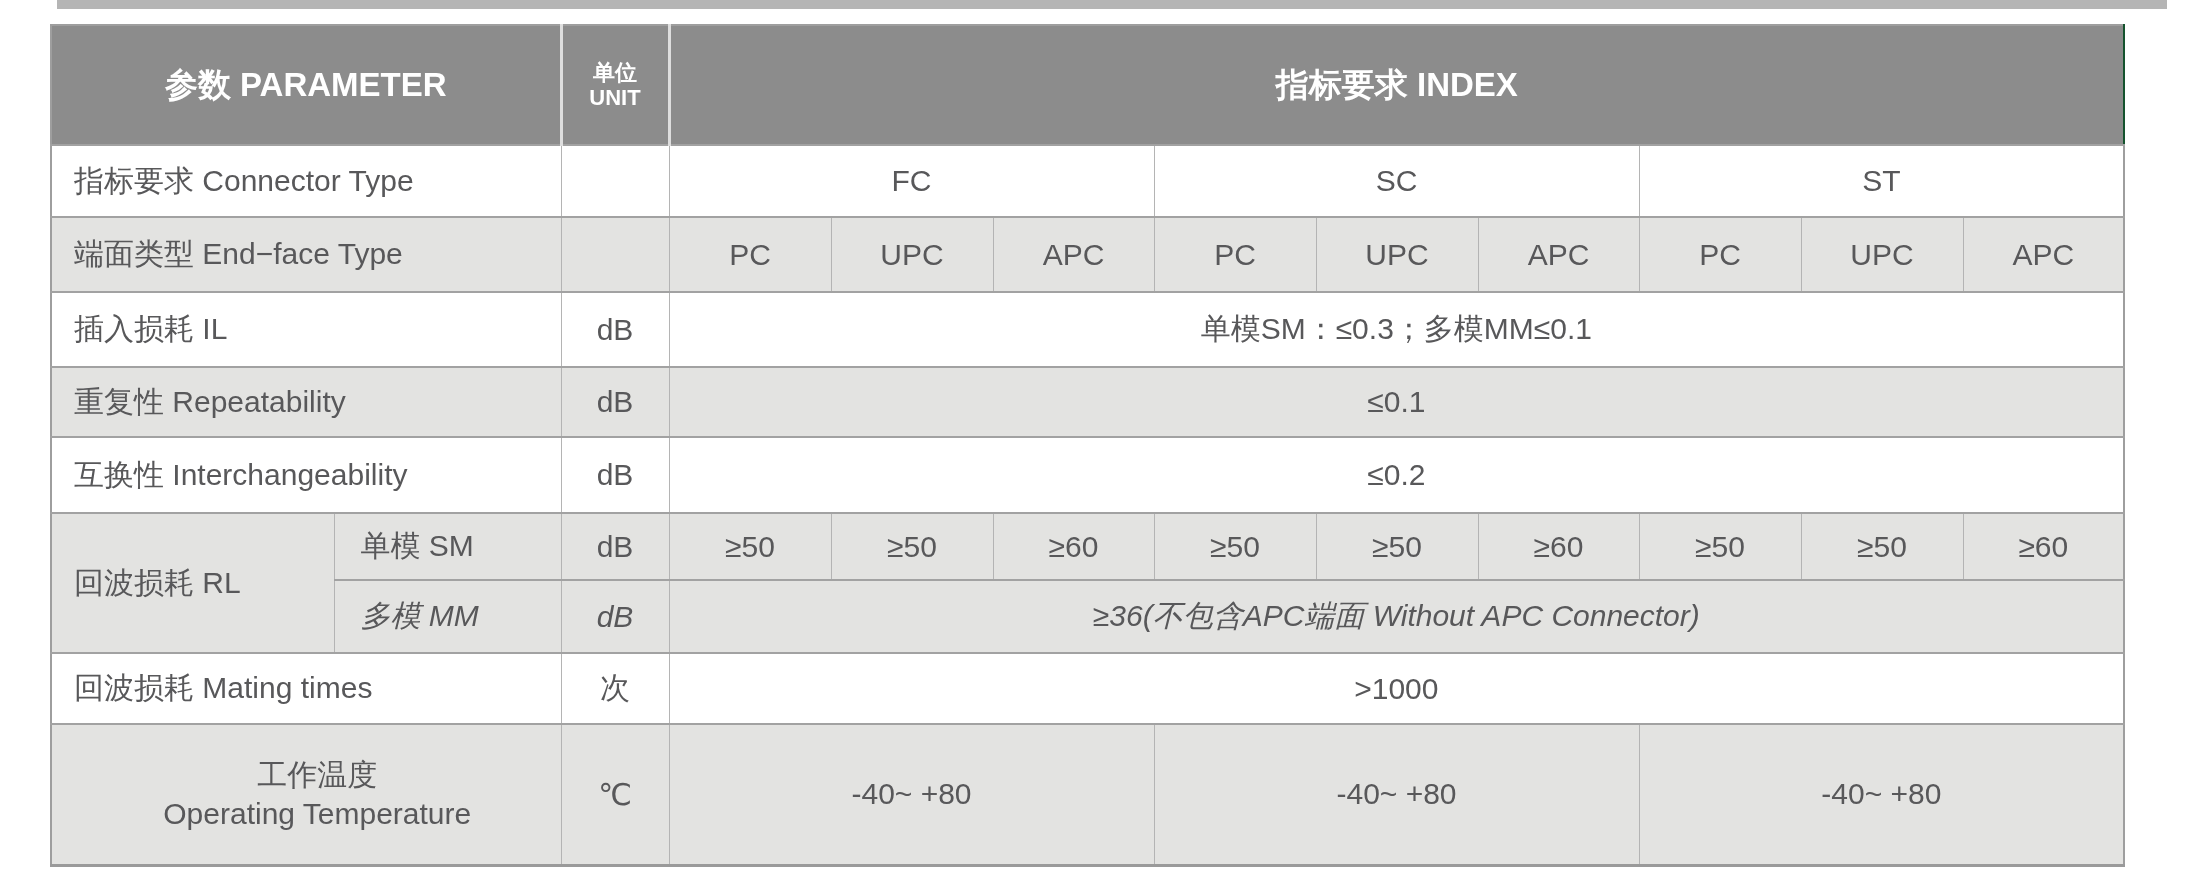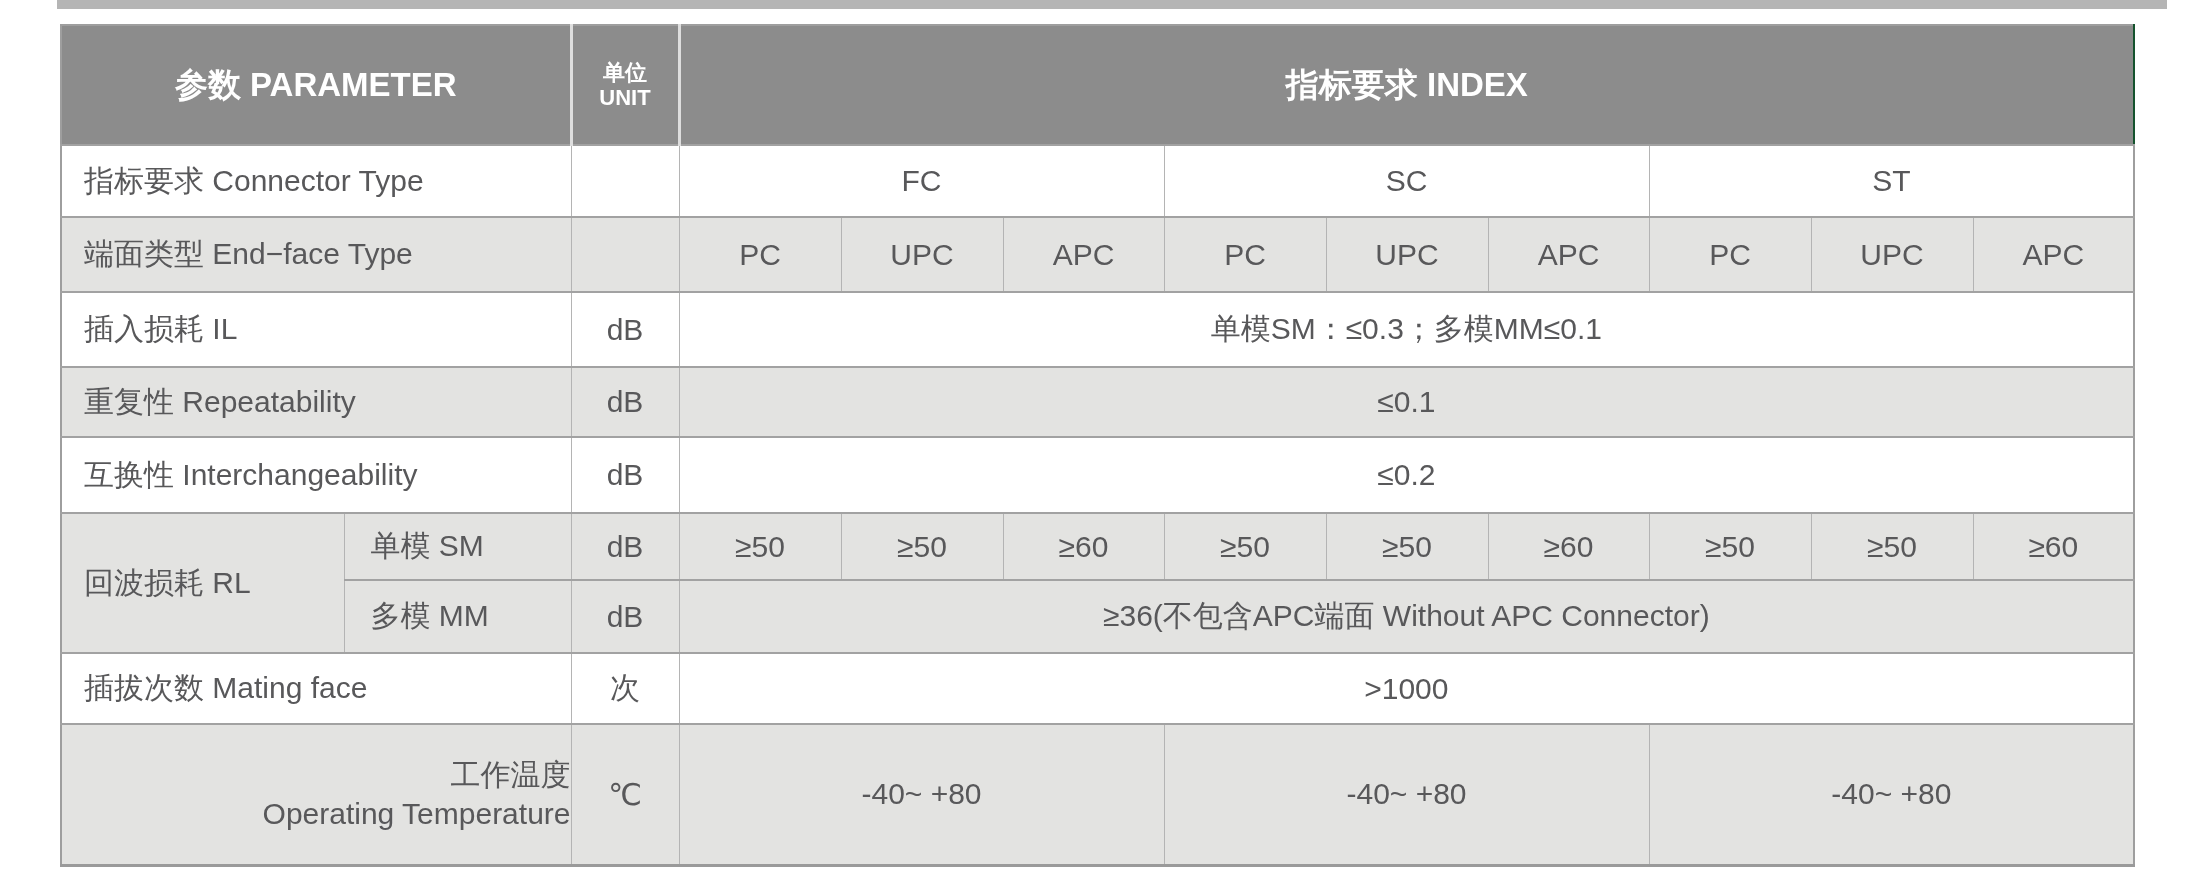--- a/index.html
+++ b/index.html
@@ -17,21 +17,21 @@
     position: absolute;
     left: 57px;
     top: 0;
     width: 2110px;
     height: 9px;
     background: #b5b5b5;
   }
 
   table.spec-table {
     position: absolute;
-    left: 60px;
+    left: 50px;
     top: 24px;
     width: 2073px;
     border-collapse: collapse;
     table-layout: fixed;
     font-size: 30px;
     color: #58585a;
     border: 2px solid #9e9e9e;
     border-bottom: 3px solid #9a9a9a;
   }
 
@@ -71,31 +71,31 @@
     padding-left: 22px;
   }
   td.sublbl {
     text-align: left;
     padding-left: 26px;
   }
   td.two-line {
     line-height: 1.32;
     white-space: normal;
   }
-  td.two-line div { text-align: right; }
+  td.two-line div { text-align: center; }
 
   
   tr.h-header  td { height: 120px; }
   tr.h-conn    td { height: 72px; }
   tr.h-end     td { height: 75px; }
   tr.h-il      td { height: 75px; }
   tr.h-rep     td { height: 70px; }
   tr.h-int     td { height: 76px; }
   tr.h-sm      td { height: 67px; }
-  tr.h-mm      td { height: 73px; }
+  tr.h-mm      td { height: 73px; font-style: italic; }
   tr.h-mate    td { height: 71px; }
   tr.h-temp    td { height: 141px; }
 </style>
 </head>
 <body>
 
 <div class="top-strip"></div>
 
 <table class="spec-table">
   <colgroup>
@@ -178,21 +178,21 @@
     <td>≥60</td>
   </tr>
 
   <tr class="shade h-mm">
     <td class="sublbl">多模 MM</td>
     <td>dB</td>
     <td colspan="9">≥36(不包含APC端面 Without APC Connector)</td>
   </tr>
 
   <tr class="h-mate">
-    <td colspan="2" class="lbl">插拔次数 Mating face</td>
+    <td colspan="2" class="lbl">回波损耗 Mating times</td>
     <td>次</td>
     <td colspan="9">&gt;1000</td>
   </tr>
 
   <tr class="shade h-temp">
     <td colspan="2" class="lbl two-line">
       <div>工作温度</div>
       <div>Operating Temperature</div>
     </td>
     <td>℃</td>

